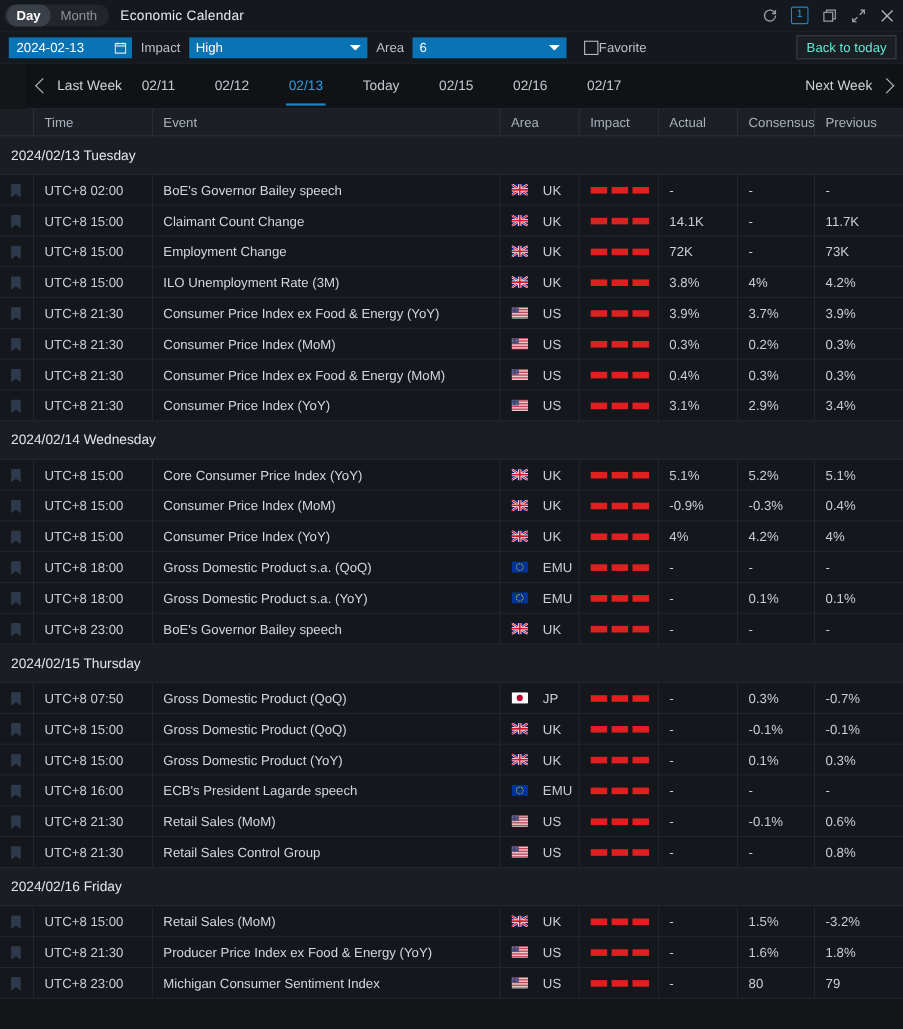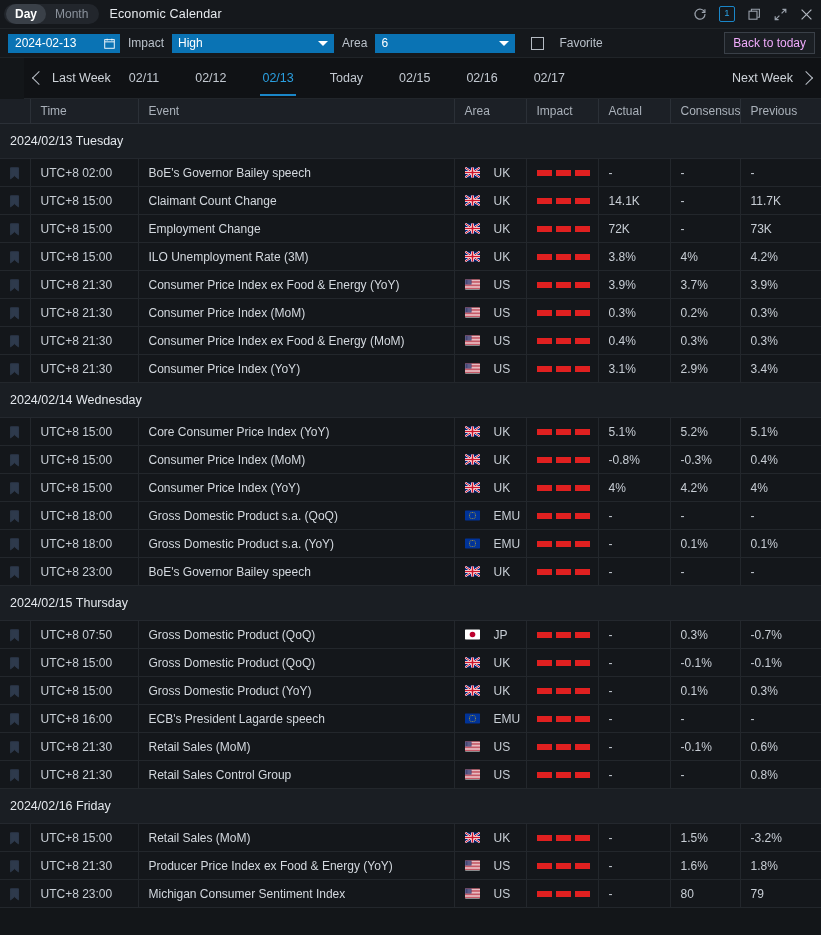--- a/index.html
+++ b/index.html
@@ -49,25 +49,25 @@
   .sel{
     background:#0a73b4;color:#fff;font-size:12px;height:19px;display:flex;align-items:center;
     justify-content:space-between;padding:0 6px 0 6px;
   }
   .sel.impact{width:150px;}
   .sel.area{width:128px;}
   .caret{
     width:0;height:0;border-left:5px solid transparent;border-right:5px solid transparent;
     border-top:5px solid #ffffff;margin-left:6px;
   }
-  .fav{display:flex;align-items:center;gap:15px;margin-left:8px;}
+  .fav{display:flex;align-items:center;gap:0;margin-left:8px;}
   .cbox{width:11px;height:11px;border:1px solid #b6bcc4;background:transparent;}
   .fb-spacer{flex:1;}
   .btn-today{
-    border:1px solid #3a4048;background:#1b1f24;color:#f0abfc;font-size:12px;
+    border:1px solid #3a4048;background:#1b1f24;color:#5eead4;font-size:12px;
     height:20px;padding:0 8px;display:flex;align-items:center;
   }
 
   
   .weeknav{
     height:40px;flex:0 0 40px;display:flex;align-items:center;
     background:#101215;border-bottom:1px solid #22262b;padding:0 10px;position:relative;margin-left:24px;
   }
   .wk-side{display:flex;align-items:center;gap:8px;font-size:12.5px;color:#cfd4da;}
   .chev{width:9px;height:9px;border-top:1.6px solid #b9bfc7;border-right:1.6px solid #b9bfc7;}
@@ -620,21 +620,21 @@
                 <span>UK</span>
               </div>
             </td>
             <td>
               <div class="imp">
                 <span class="bar"></span>
                 <span class="bar"></span>
                 <span class="bar"></span>
               </div>
             </td>
-            <td>-0.8%</td>
+            <td>-0.9%</td>
             <td>-0.3%</td>
             <td>0.4%</td>
           </tr>
           <tr class="datarow">
             <td class="mark"><span><svg class="bm" viewBox="0 0 10 14" width="9" height="13">
                   <path d="M0.6 0.6h8.8v12.4L5 9.6 0.6 13z" fill="#2e3a4c" stroke="#2e3a4c" stroke-width="1"></path>
                 </svg></span></td>
             <td class="time">UTC+8 15:00</td>
             <td class="event">Consumer Price Index (YoY)</td>
             <td>

